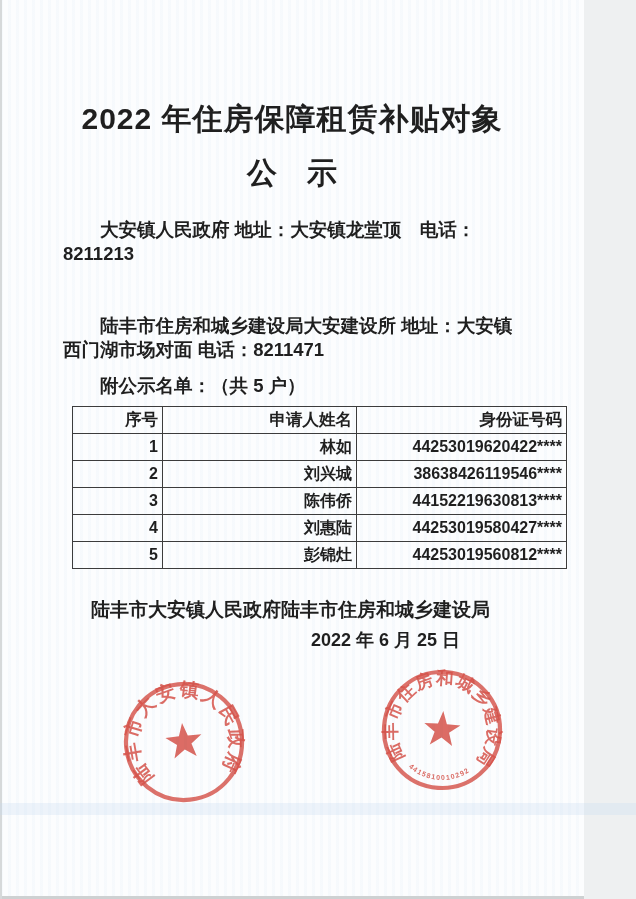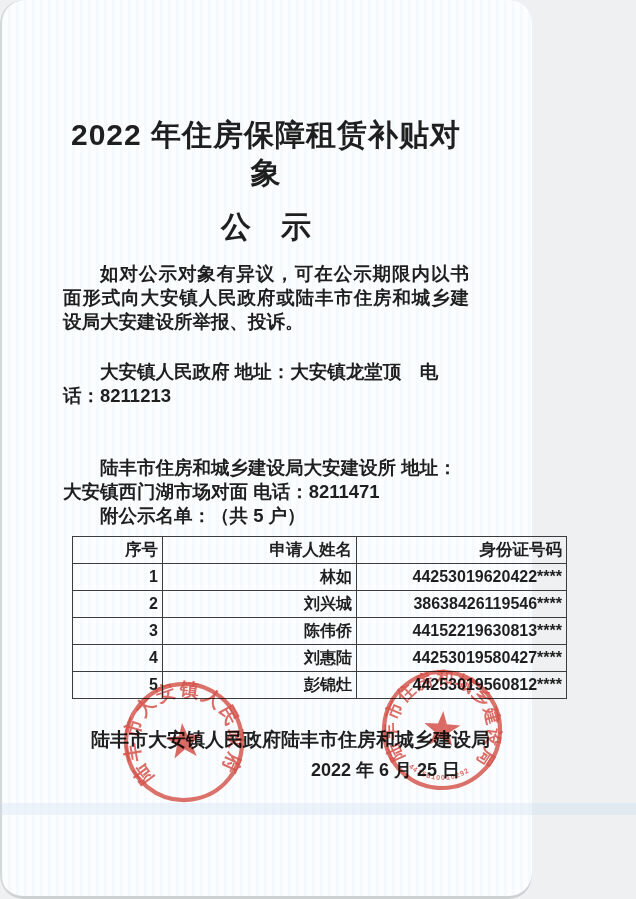--- a/index.html
+++ b/index.html
@@ -2,27 +2,26 @@
 <html><head>
 <meta charset="utf-8">
 <style>
   html,body{margin:0;padding:0;}
   body{
     width:636px;height:899px;overflow:hidden;
     background:#eef0f1;
     font-family:"Liberation Sans","DejaVu Sans",sans-serif;
   }
   .page{
-    position:relative;width:532px;height:899px;box-sizing:border-box;
+    position:relative;width:584px;height:899px;box-sizing:border-box;
     background-color:#fcfdfe;
     background-image:repeating-linear-gradient(90deg, rgba(196,218,238,0.10) 0 3px, rgba(255,255,255,0) 3px 8px);
     box-shadow:inset 2px 0 0 #d6d9da, inset 0 -3px 0 #ced1d2;
     color:#1f1f1f;
-    padding:16px 63px;
-    border-radius:23px;
+    padding:0 63px;
   }
   .scan-band{
     position:absolute;left:0;top:803px;width:636px;height:12px;
     background:rgba(196,220,240,0.28);pointer-events:none;
   }
   h1.doc-title{
     margin:0;padding-top:100px;
     font-size:30px;line-height:38px;font-weight:bold;
     text-align:center;letter-spacing:1px;
   }
@@ -30,21 +29,21 @@
     margin:16px 0 16px;font-size:30px;line-height:38px;font-weight:bold;
     text-align:center;white-space:pre;
   }
   .body-p{
     margin:0;font-size:18.5px;line-height:24px;font-weight:600;
     text-align:justify;text-indent:2em;
   }
   .p-basis{margin-top:40px;}
   .p-contact{white-space:pre-wrap;text-align:left;margin-top:48px;}
   .p-contact1{margin-top:26px;}
-  .p-attach{margin-top:0;text-align:left;}
+  .p-attach{margin-top:12px;text-align:left;}
   table.roster{
     margin:8px 0 0 9px;border-collapse:collapse;width:494px;
     table-layout:fixed;
   }
   table.roster col.c1{width:90px;}
   table.roster col.c2{width:194px;}
   table.roster col.c3{width:210px;}
   table.roster th, table.roster td{
     border:1.5px solid #3c3c3c;text-align:right;vertical-align:middle;
     height:26px;padding:0 4px;
@@ -68,21 +67,20 @@
   .seal-right{left:379px;top:667px;width:126px;height:126px;transform:rotate(4deg);}
 </style>
 </head>
 <body>
 
 <div class="page">
 
   <h1 class="doc-title">2022 年住房保障租赁补贴对象</h1>
   <h2 class="doc-subtitle">公　示</h2>
 
-  <p class="body-p">如对公示对象有异议，可在公示期限内以书面形式向大安镇人民政府或陆丰市住房和城乡建设局大安建设所举报、投诉。</p>
   <p class="body-p p-contact p-contact1">大安镇人民政府 地址：大安镇龙堂顶　电话：8211213</p>
   <p class="body-p p-contact">陆丰市住房和城乡建设局大安建设所 地址：大安镇西门湖市场对面 电话：8211471</p>
   <p class="body-p p-attach">附公示名单：（共 5 户）</p>
 
   <table class="roster">
     <colgroup>
         <col class="c1">
         <col class="c2">
         <col class="c3">
       </colgroup>

